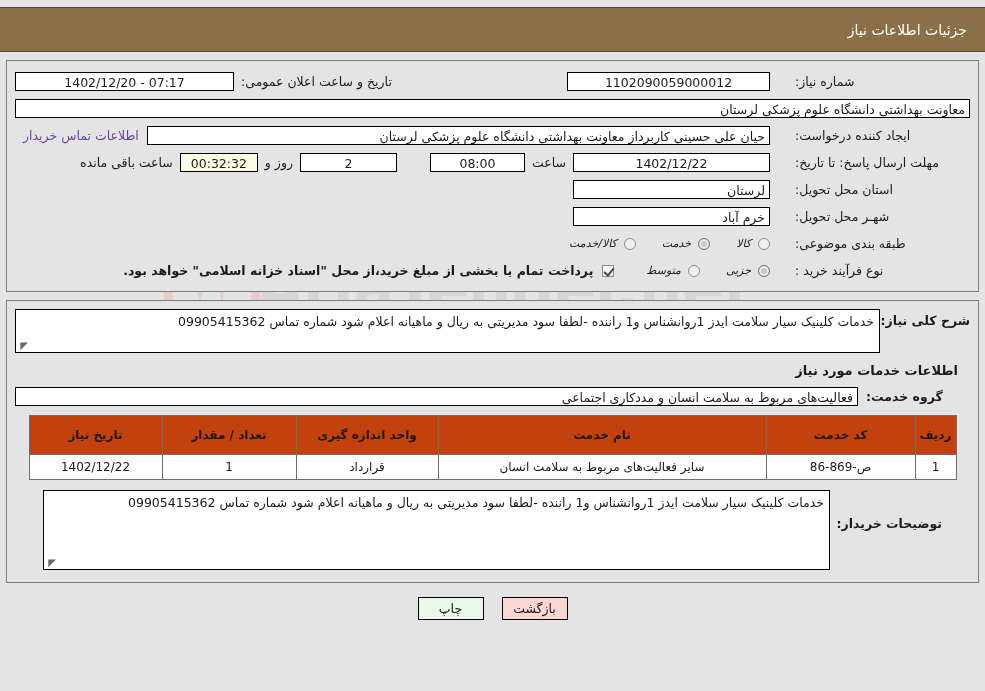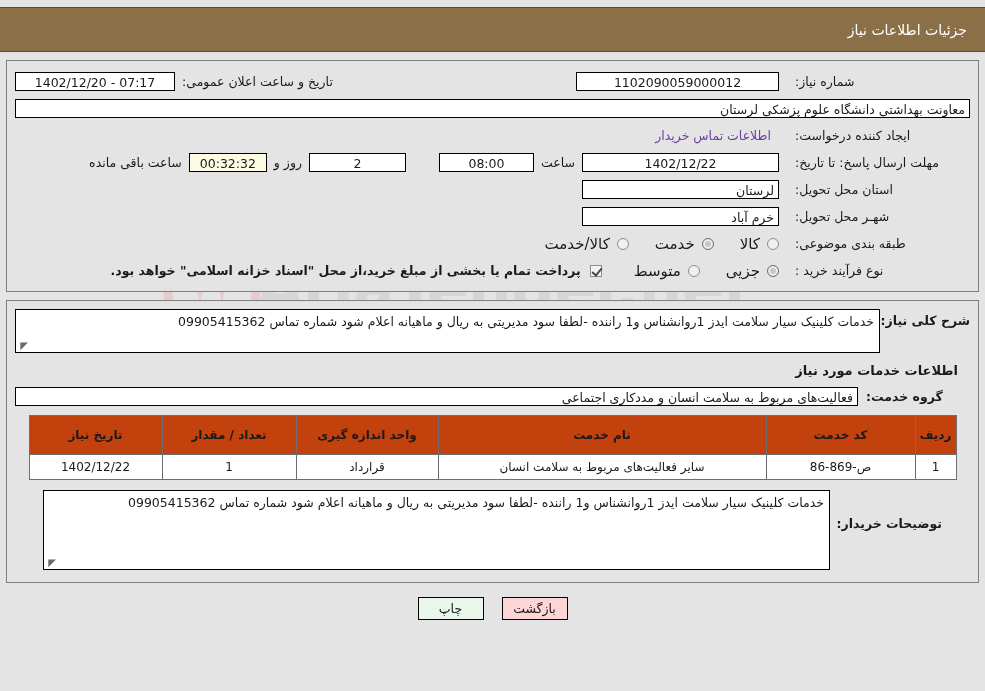--- a/index.html
+++ b/index.html
@@ -79,21 +79,21 @@
 
   
   .row {
     display: flex;
     align-items: center;
     margin-bottom: 6px;
     min-height: 21px;
   }
   .lbl {
     text-align: left;
-    padding-left: 16px;
+    padding-left: 25px;
     font-size: 12.5px;
     color: #1a1a1a;
     white-space: nowrap;
     flex: 0 0 auto;
   }
   .lbl.w175 { width: 175px; }
   .field {
     border: 1px solid #000;
     background: #ffffff;
     height: 19px;
@@ -137,23 +137,24 @@
     border-color: #6f6f6f;
     box-shadow: inset 0 0 0 2px #eeeeee;
   }
   .radio-group { display: flex; align-items: center; }
   .radio-item {
     display: flex;
     align-items: center;
     margin-left: 26px;
   }
   .radio-item .rlabel {
-    font-size: 15px;
+    font-size: 11px;
     padding-right: 7px;
     white-space: nowrap;
+    font-style: italic;
   }
   .checkbox {
     width: 12px; height: 12px;
     border: 1px solid #8d8d8d;
     background: #f4f4f4;
     display: inline-block;
     box-sizing: border-box;
     position: relative;
     flex: 0 0 auto;
   }
@@ -270,29 +271,30 @@
   <div class="title">جزئیات اطلاعات نیاز</div>
 </div>
 
 <div class="panel top">
 
   <div class="row">
     <div class="lbl w175">شماره نیاز:</div>
     <div class="field ltrnum" style="width:203px;">1102090059000012</div>
     <div style="flex:1 1 auto;"></div>
     <div class="midlbl">تاریخ و ساعت اعلان عمومی:</div>
-    <div class="field ltrnum" style="width:160px;">1402/12/20 - 07:17</div>
+    <div class="field ltrnum" style="width:219px;">1402/12/20 - 07:17</div>
   </div>
 
   <div class="row">
     <div class="field" style="flex:1 1 auto;">معاونت بهداشتی دانشگاه علوم پزشکی لرستان</div>
   </div>
 
   <div class="row">
     <div class="lbl w175">ایجاد کننده درخواست:</div>
+    <div class="field" style="flex:1 1 auto;">حیان علی حسینی کاربرداز معاونت بهداشتی دانشگاه علوم پزشکی لرستان</div>
     <div class="link">اطلاعات تماس خریدار</div>
   </div>
 
   <div class="row">
     <div class="lbl w175" style="white-space:normal; line-height:15px; text-align:left;">مهلت ارسال پاسخ: تا تاریخ:</div>
     <div class="field ltrnum" style="width:197px;">1402/12/22</div>
     <div class="midlbl">ساعت</div>
     <div class="field ltrnum" style="width:95px;">08:00</div>
     <div style="width:33px;"></div>
     <div class="field center" style="width:97px;">2</div>

